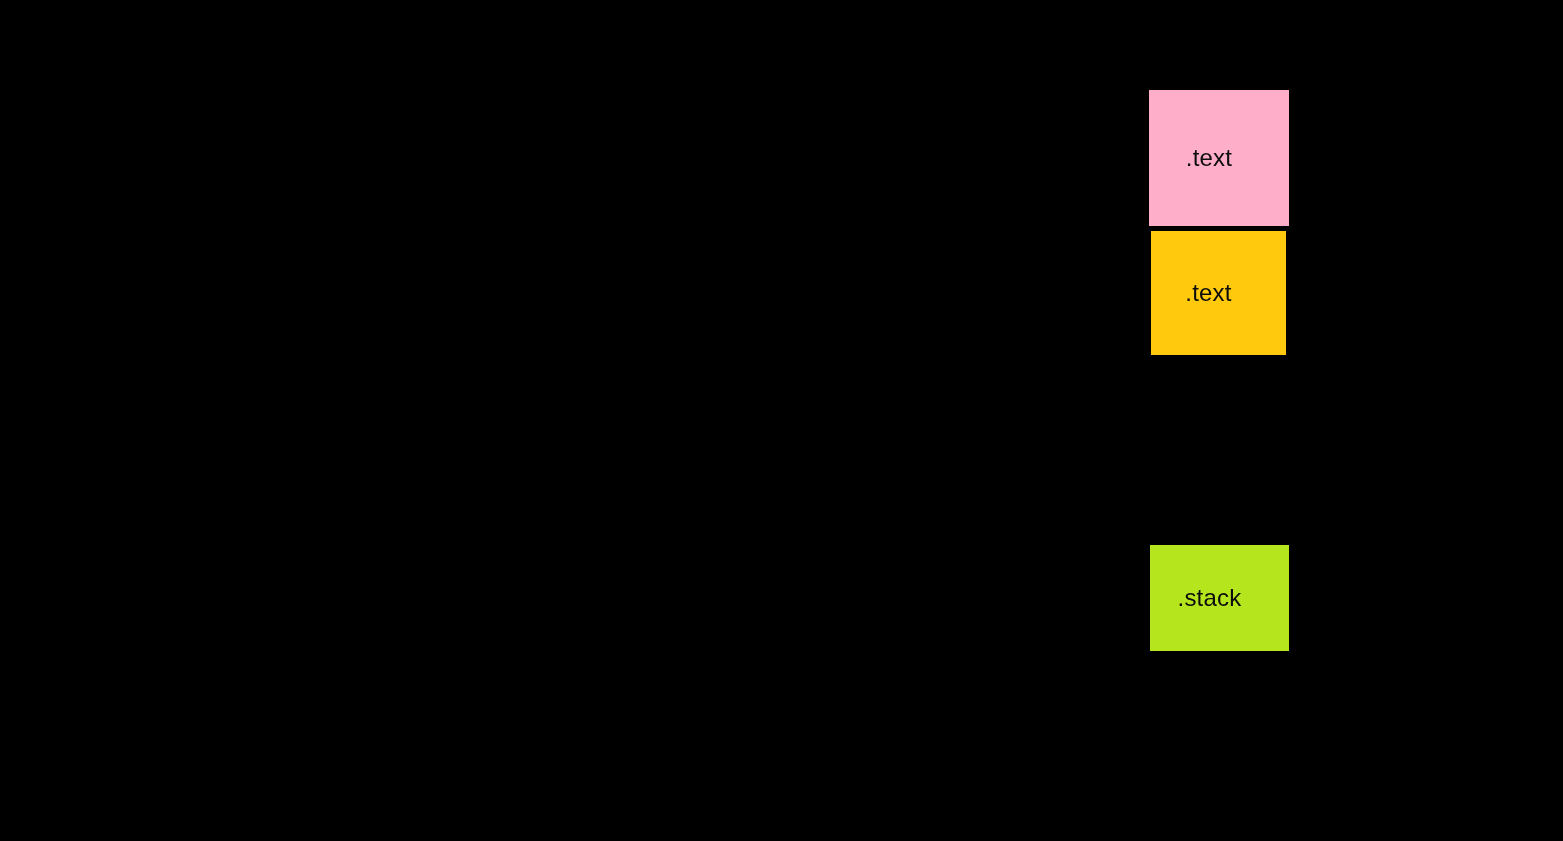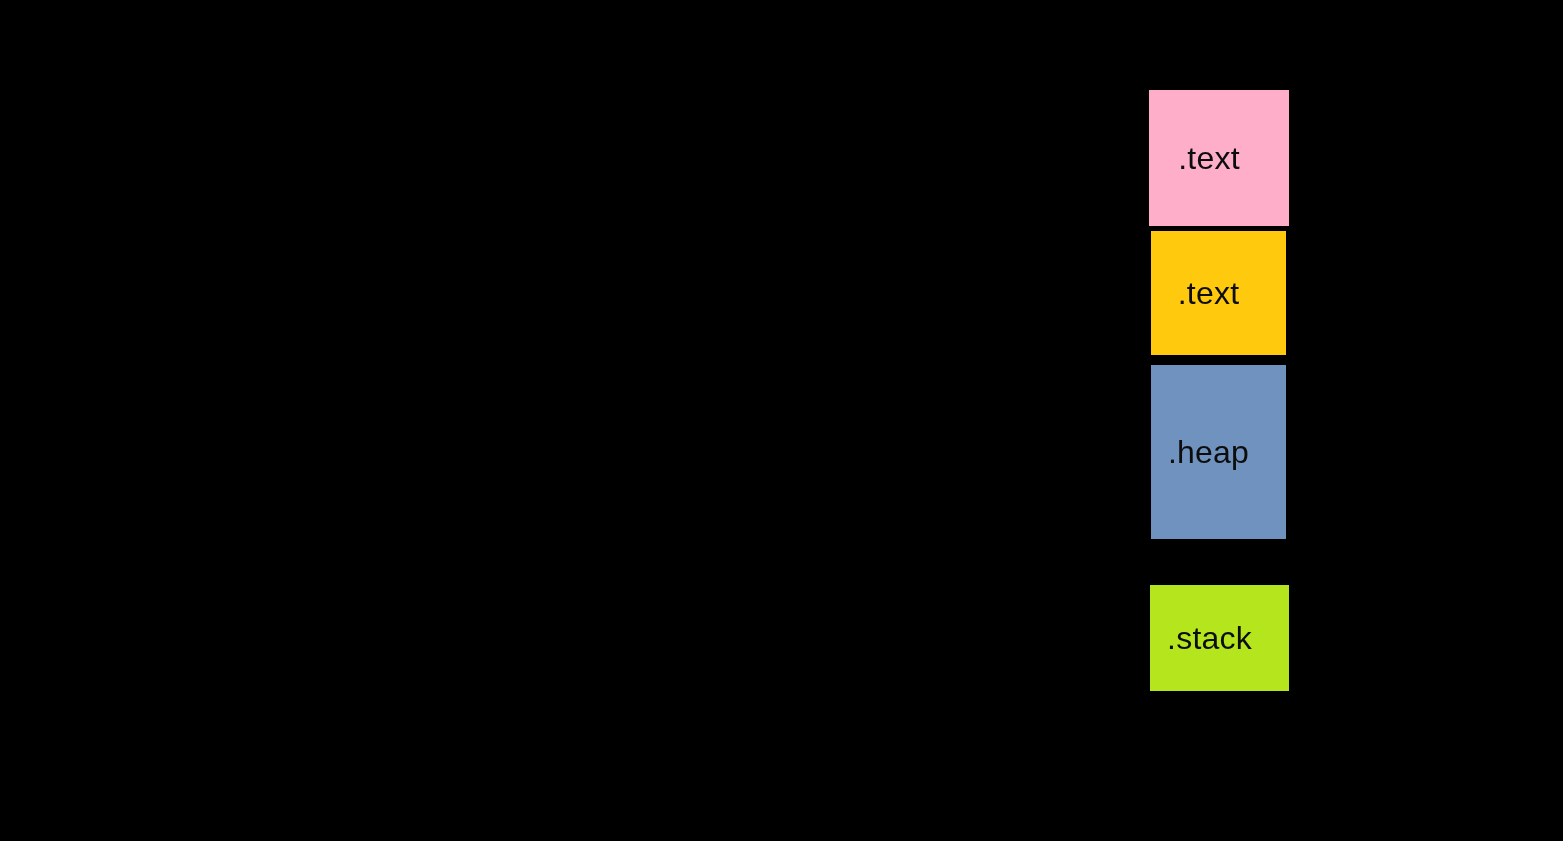--- a/index.html
+++ b/index.html
@@ -22,47 +22,44 @@
   .segment {
     position: absolute;
     display: flex;
     align-items: center;
     justify-content: center;
     box-sizing: border-box;
   }
 
   .segment-label {
     color: #0d0d0d;
-    font-size: 32px;
+    font-size: 24px;
     font-weight: 400;
     letter-spacing: 0.2px;
     transform: translateX(-10px); 
     white-space: nowrap;
   }
 
   
   .seg-text  { left: 1149px; top:  90px; width: 140px; height: 136px; background: #FFAEC9; }
   .seg-data  { left: 1151px; top: 231px; width: 135px; height: 124px; background: #FFC90E; }
   .seg-heap  { left: 1151px; top: 365px; width: 135px; height: 174px; background: #7092BE; }
-  .seg-stack { left: 1150px; top: 545px; width: 139px; height: 106px; background: #B5E61D; margin-top: 40px; }
+  .seg-stack { left: 1150px; top: 545px; width: 139px; height: 106px; background: #B5E61D; }
 </style>
 </head>
 <body>
 
 <div class="canvas">
 
   <div class="segment seg-text">
     <span class="segment-label">.text</span>
   </div>
 
   <div class="segment seg-data">
     <span class="segment-label">.text</span>
   </div>
 
-  <div class="segment seg-heap">
-    <span class="segment-label">.heap</span>
-  </div>
 
   <div class="segment seg-stack">
     <span class="segment-label">.stack</span>
   </div>
 
 </div>
 
 </body></html>

